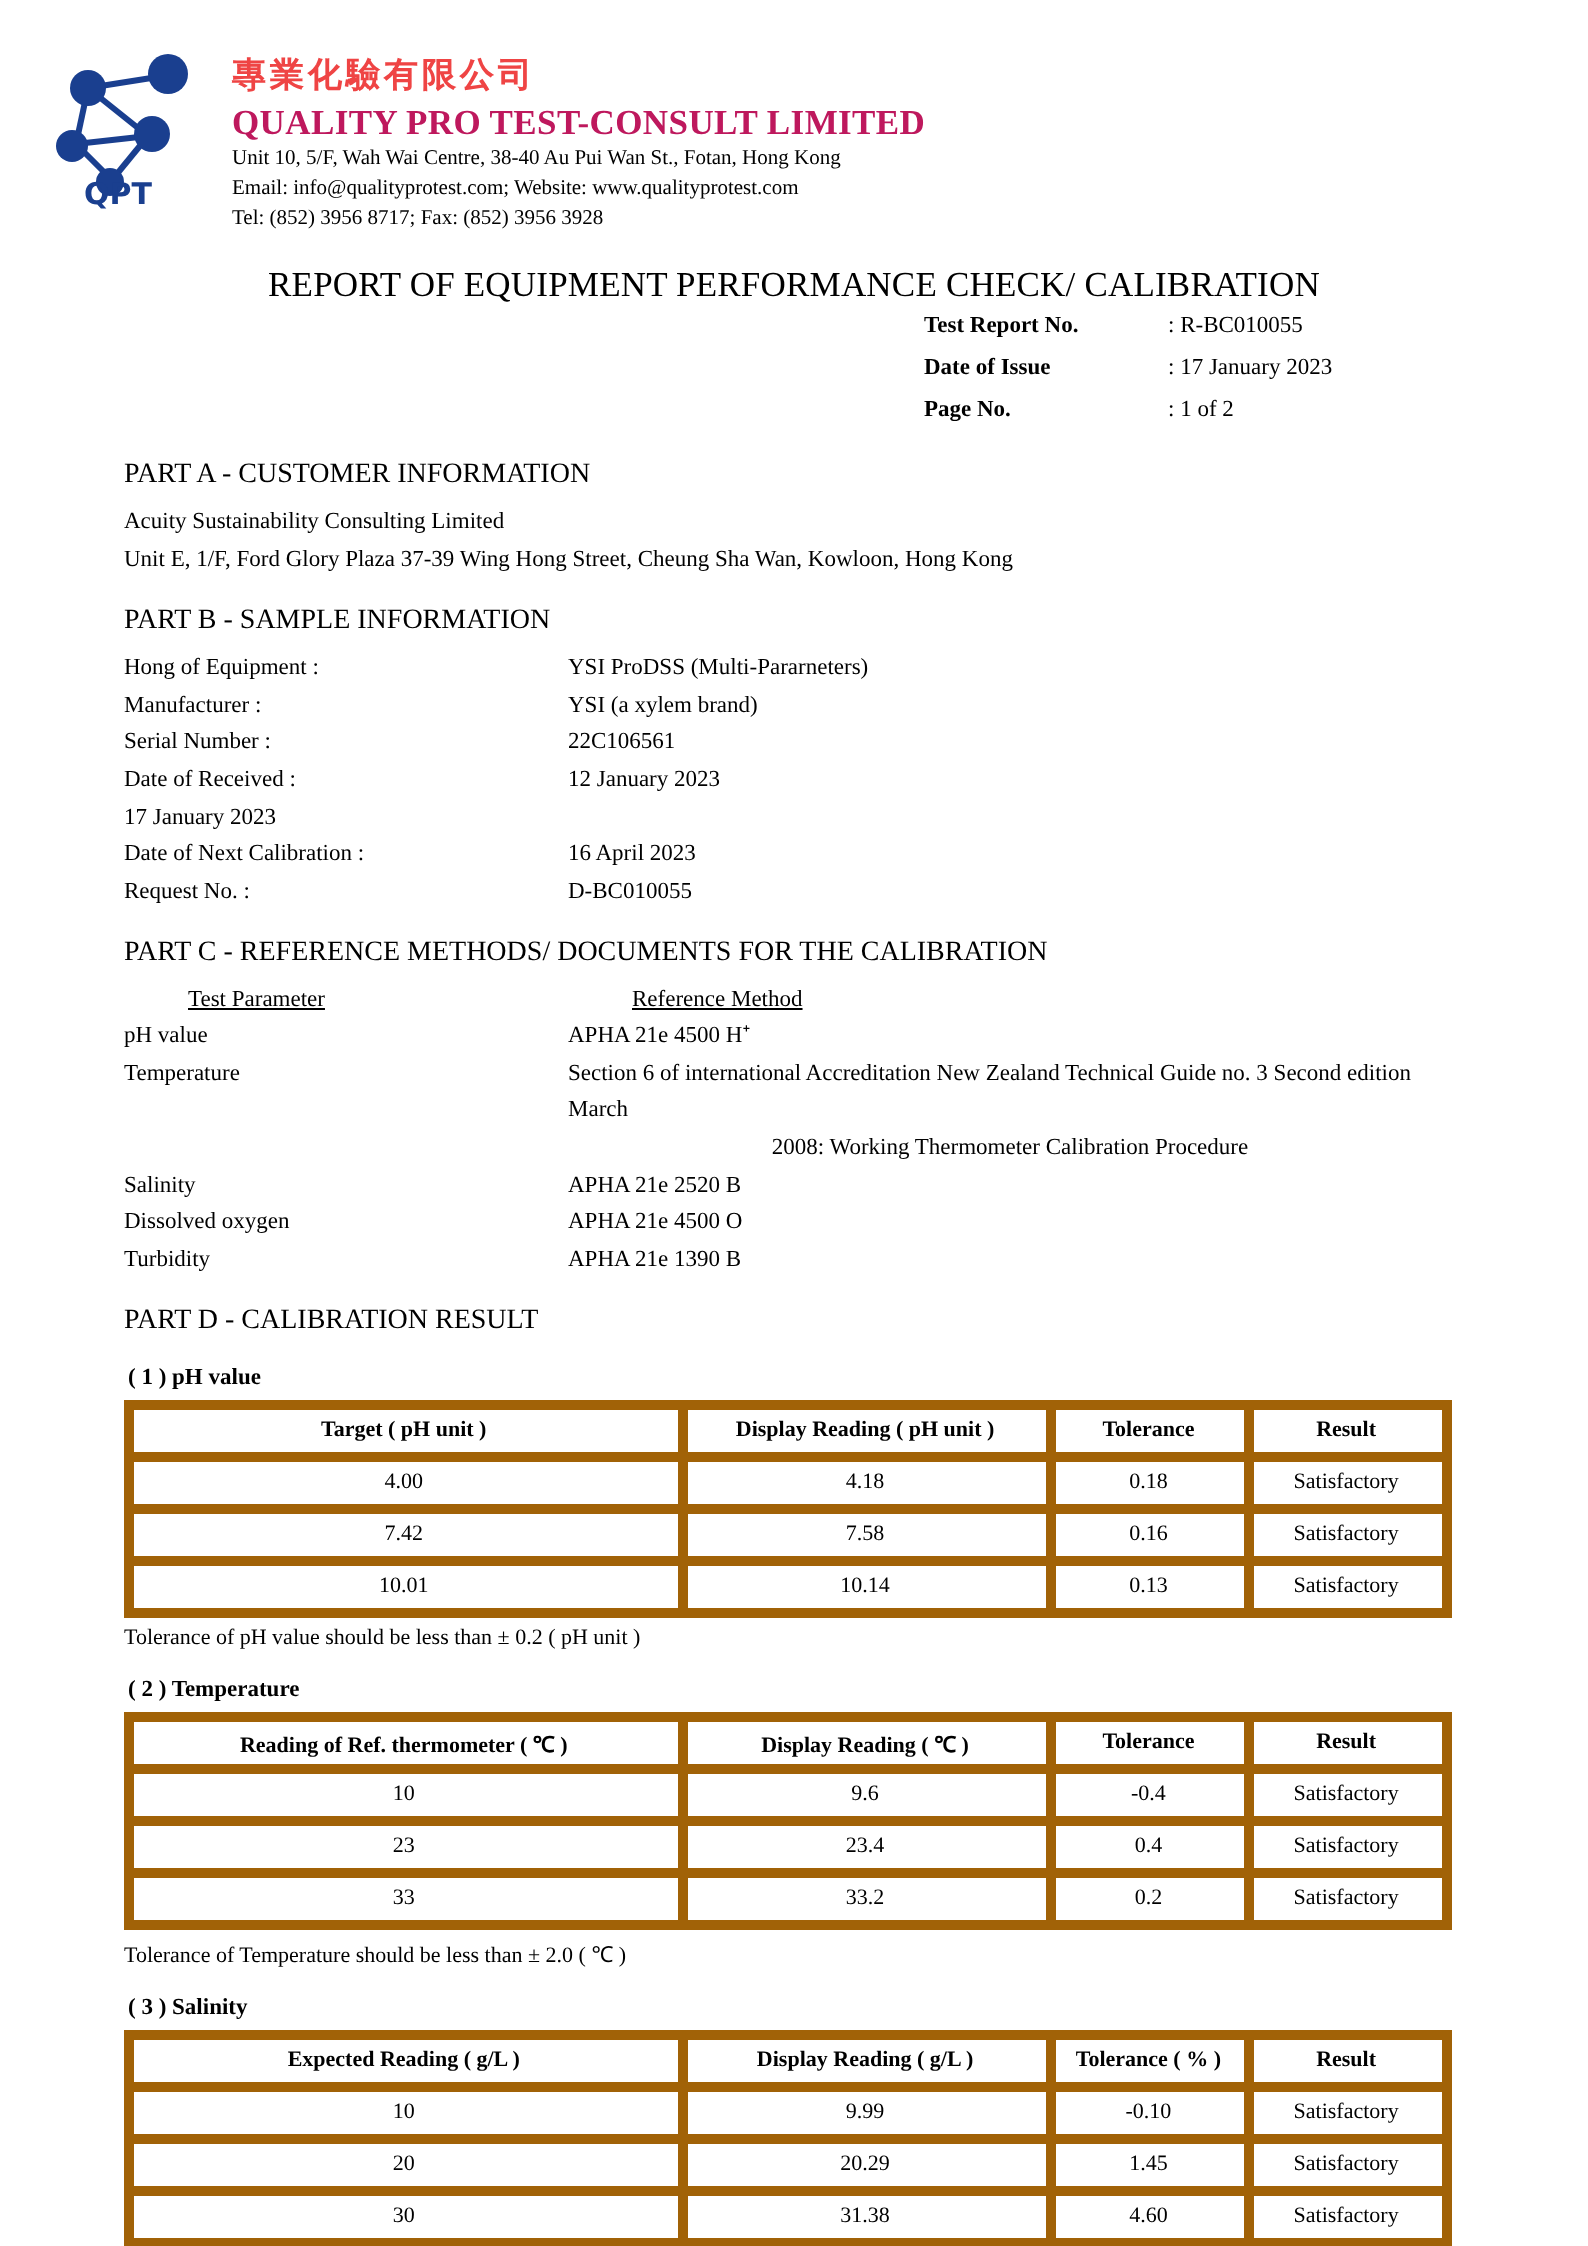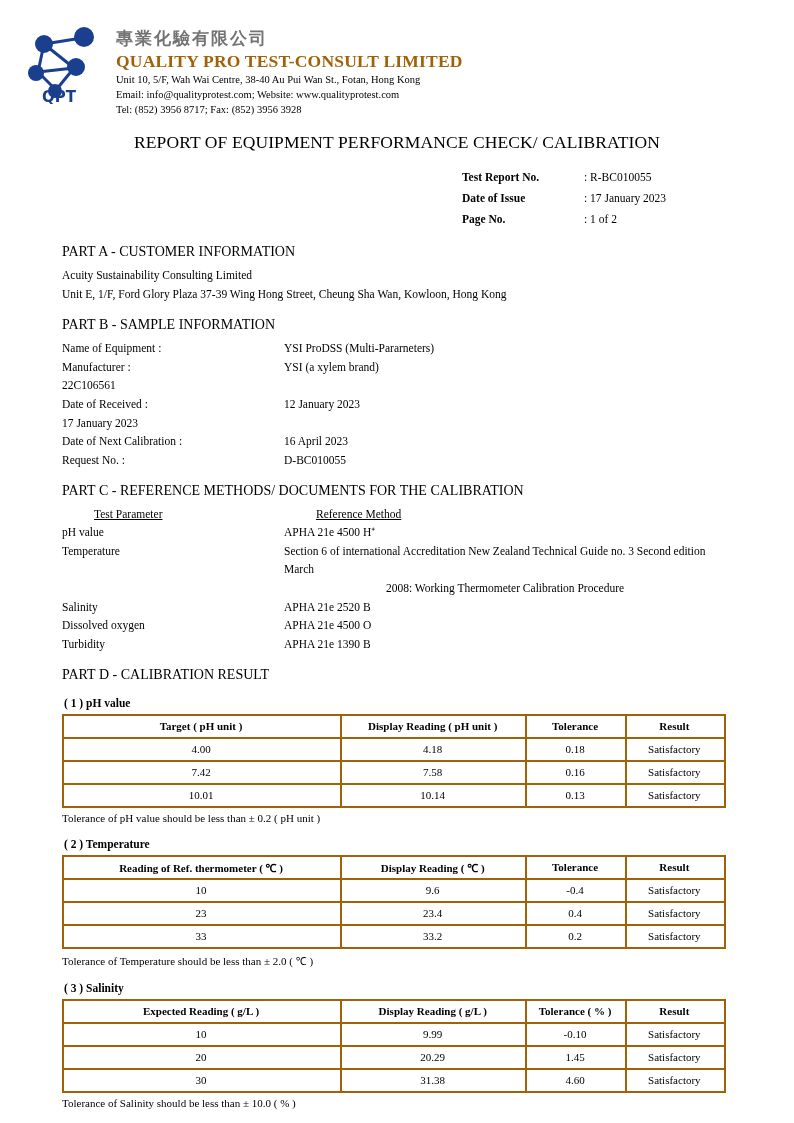--- a/index.html
+++ b/index.html
@@ -38,27 +38,27 @@
   .logo svg { display: block; }
   .lh-text {
     margin-left: 8px;
     padding-top: 4px;
   }
   .cn-name {
     font-family: "DejaVu Sans", sans-serif;
     font-size: 17px;
     font-weight: bold;
     letter-spacing: 2px;
-    color: #737373;
+    color: #ef4444;
     line-height: 1.25;
   }
   .en-name {
     font-size: 17.5px;
     font-weight: bold;
-    color: #a16207;
+    color: #be185d;
     letter-spacing: 0.2px;
     line-height: 1.3;
     margin-top: 1px;
   }
   .lh-line {
     font-size: 10.5px;
     line-height: 1.42;
     color: #000;
   }
 
@@ -66,21 +66,20 @@
   .report-title {
     text-align: center;
     font-size: 17.5px;
     font-weight: normal;
     margin: 14px 0 0 0;
     letter-spacing: 0.1px;
   }
 
   
   .meta {
-    margin-top: 14px;
     padding-left: 462px;
     font-size: 11.5px;
   }
   .meta-row {
     display: flex;
     line-height: 1.85;
   }
   .meta-label {
     width: 122px;
     font-weight: bold;
@@ -126,21 +125,21 @@
     margin: 14px 0 5px 2px;
     font-weight: bold;
     font-size: 11.5px;
   }
   table.cal {
     width: 100%;
     border-collapse: collapse;
     font-size: 11px;
   }
   table.cal th, table.cal td {
-    border: 2px solid #a16207;
+    border: 5px solid #a16207;
     text-align: center;
     padding: 3px 2px 3px 0;
     height: 15px;
   }
   table.cal th {
     font-weight: bold;
   }
   .note {
     margin: 4px 0 0 0;
     font-size: 11px;
@@ -198,28 +197,29 @@
 
   <div class="content">
 
     <div class="part-head">PART A - CUSTOMER INFORMATION</div>
     <div class="plain-line">Acuity Sustainability Consulting Limited</div>
     <div class="plain-line">Unit E, 1/F, Ford Glory Plaza 37-39 Wing Hong Street, Cheung Sha Wan, Kowloon, Hong Kong</div>
 
     <div class="part-head">PART B - SAMPLE INFORMATION</div>
     <div>
       <div class="kv-row">
-        <div class="kv-key">Name of Equipment :</div>
+        <div class="kv-key">Hong of Equipment :</div>
         <div class="kv-val">YSI ProDSS (Multi-Pararneters)</div>
       </div>
       <div class="kv-row">
         <div class="kv-key">Manufacturer :</div>
         <div class="kv-val">YSI (a xylem brand)</div>
       </div>
       <div class="kv-row">
+        <div class="kv-key">Serial Number :</div>
         <div class="kv-val">22C106561</div>
       </div>
       <div class="kv-row">
         <div class="kv-key">Date of Received :</div>
         <div class="kv-val">12 January 2023</div>
       </div>
       <div class="kv-row">
         <div class="kv-val">17 January 2023</div>
       </div>
       <div class="kv-row">

